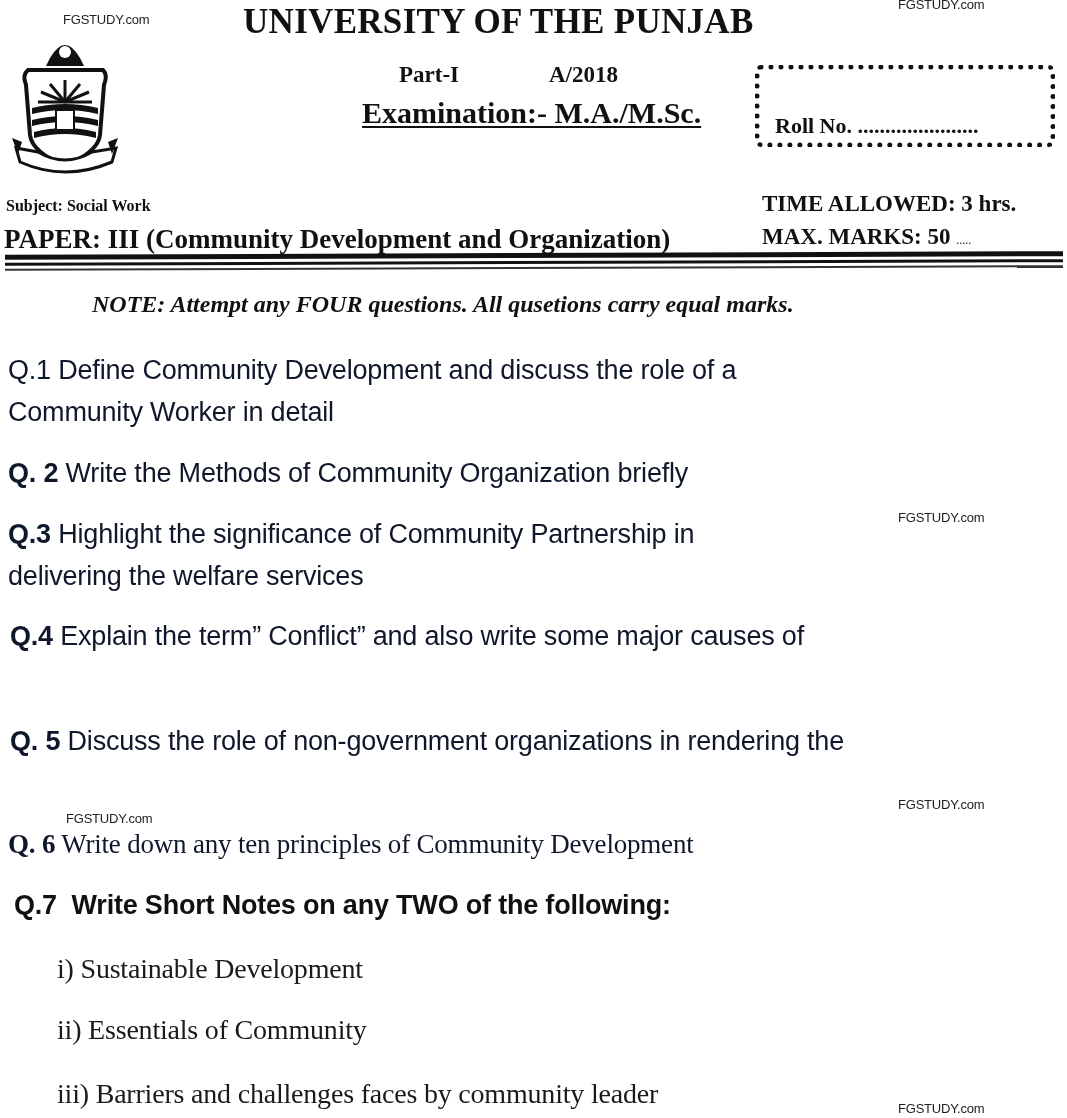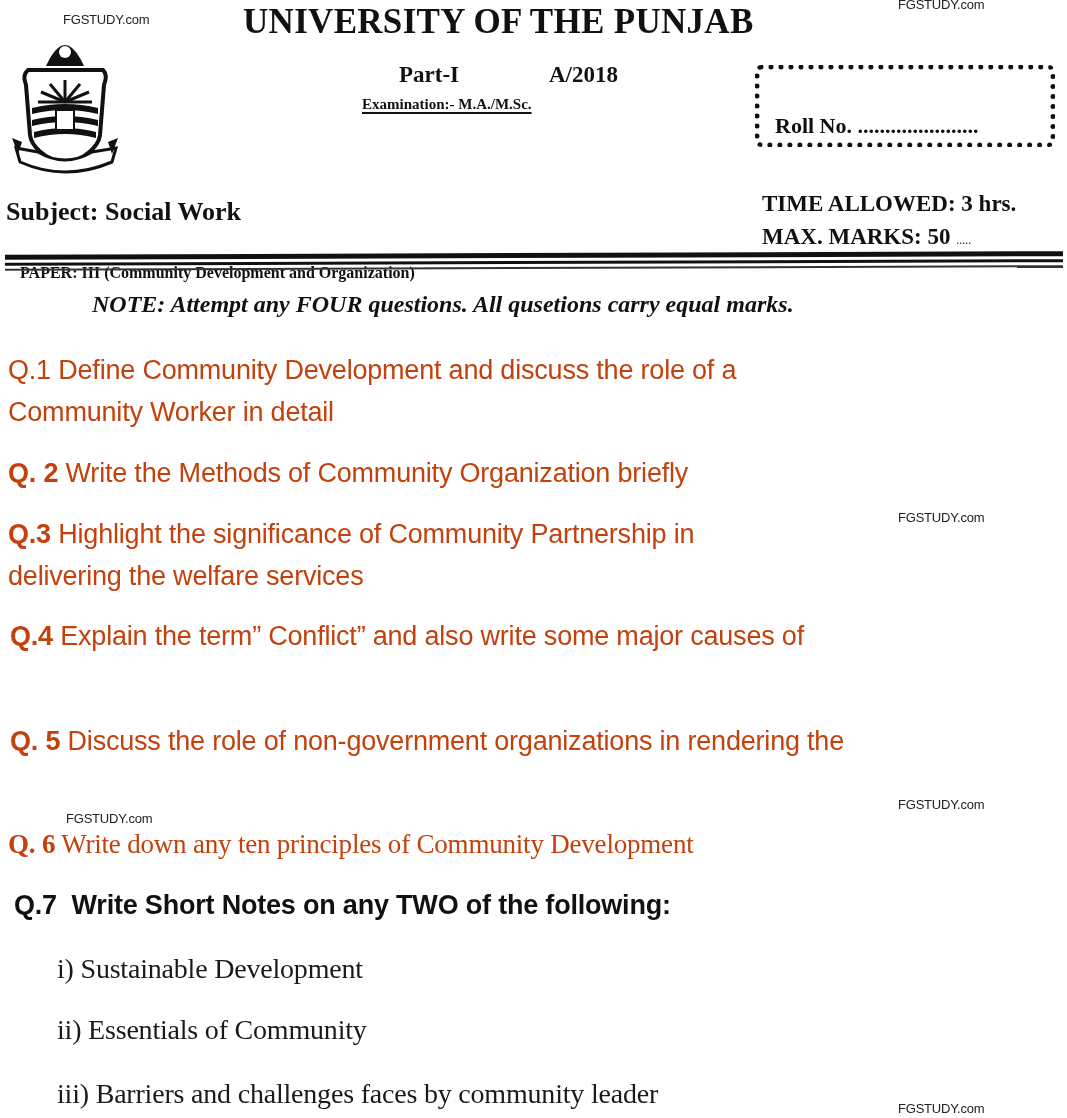--- a/index.html
+++ b/index.html
@@ -3,33 +3,33 @@
 <meta charset="utf-8">
 <style>
   html, body { margin: 0; padding: 0; background: #ffffff; }
   body { width: 1067px; height: 1118px; position: relative; overflow: hidden; color: #111; }
   .abs { position: absolute; }
   .wm { font-family: "Liberation Sans", sans-serif; font-size: 13px; color: #222; letter-spacing: -0.2px; }
   .serif-b { font-family: "Liberation Serif", serif; font-weight: bold; }
   .title { left: 243px; top: 2px; font-size: 35px; letter-spacing: 0.3px; }
   .part { left: 399px; top: 62px; font-size: 23px; }
   .year { left: 549px; top: 62px; font-size: 23px; }
-  .exam { left: 362px; top: 96px; font-size: 15px; text-decoration: underline; text-decoration-thickness: 2px; text-underline-offset: 3px; }
+  .exam { left: 362px; top: 96px; font-size: 30px; text-decoration: underline; text-decoration-thickness: 2px; text-underline-offset: 3px; }
   .rollbox { left: 755px; top: 65px; width: 300px; height: 82px; border: 5px dotted #111; border-radius: 6px; box-sizing: border-box; }
   .roll { left: 775px; top: 113px; font-size: 22px; }
-  .subject { left: 6px; top: 197px; font-size: 26px; }
-  .paper { left: 20px; top: 224px; font-size: 16px; margin-top: 40px; }
+  .subject { left: 6px; top: 197px; font-size: 16px; }
+  .paper { left: 4px; top: 224px; font-size: 27px; }
   .time { left: 762px; top: 191px; font-size: 23px; }
   .marks { left: 762px; top: 224px; font-size: 23px; }
   .marks .dots { font-size: 12px; font-weight: normal; }
   .rule1 { left: 5px; top: 253px; width: 1058px; height: 5px; background: #111; transform: rotate(-0.2deg); }
   .rule2 { left: 5px; top: 261px; width: 1058px; height: 3px; background: #111; transform: rotate(-0.2deg); }
   .rule3 { left: 5px; top: 267px; width: 1058px; height: 2px; background: #333; transform: rotate(-0.2deg); }
   .note { left: 92px; top: 291px; font-family: "Liberation Serif", serif; font-weight: bold; font-style: italic; font-size: 24px; }
-  .q { font-family: "Liberation Sans", sans-serif; font-size: 27px; color: #c2410c; line-height: 42px; letter-spacing: -0.2px; }
+  .q { font-family: "Liberation Sans", sans-serif; font-size: 27px; color: #0f172a; line-height: 42px; letter-spacing: -0.2px; }
   .q .num { font-weight: normal; }
   .q .numb { font-weight: bold; }
   .q7 { font-family: "Liberation Sans", sans-serif; font-weight: bold; font-size: 27px; letter-spacing: -0.2px; }
   .sub { font-family: Liberation Serif, serif; font-size: 28px; color: #1a1a1a; letter-spacing: -0.2px; }
   .logo { left: 8px; top: 30px; width: 115px; height: 150px; }
 </style>
 </head>
 <body>
 
 <div class="abs wm" style="left:63px;top:12px;">FGSTUDY.com</div>

